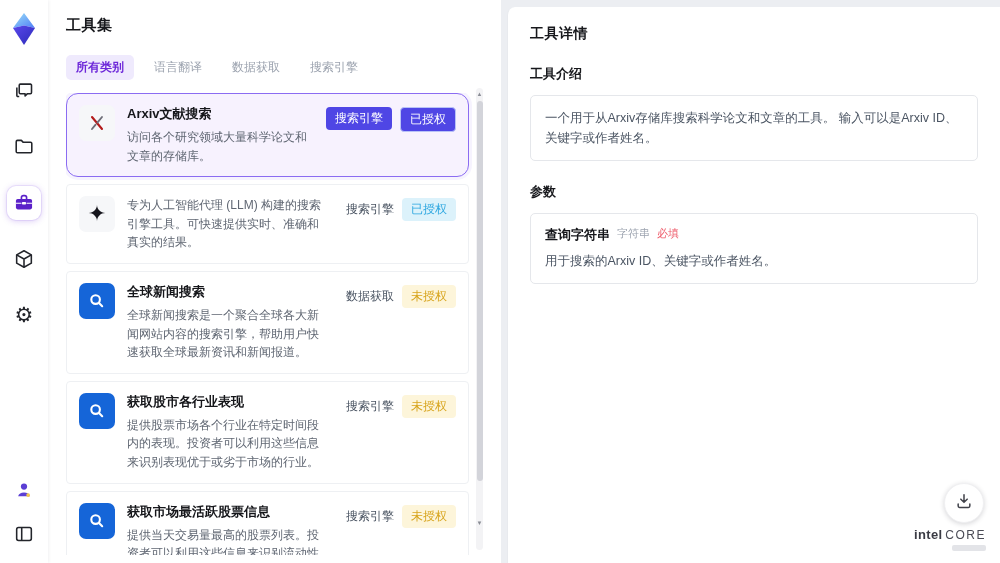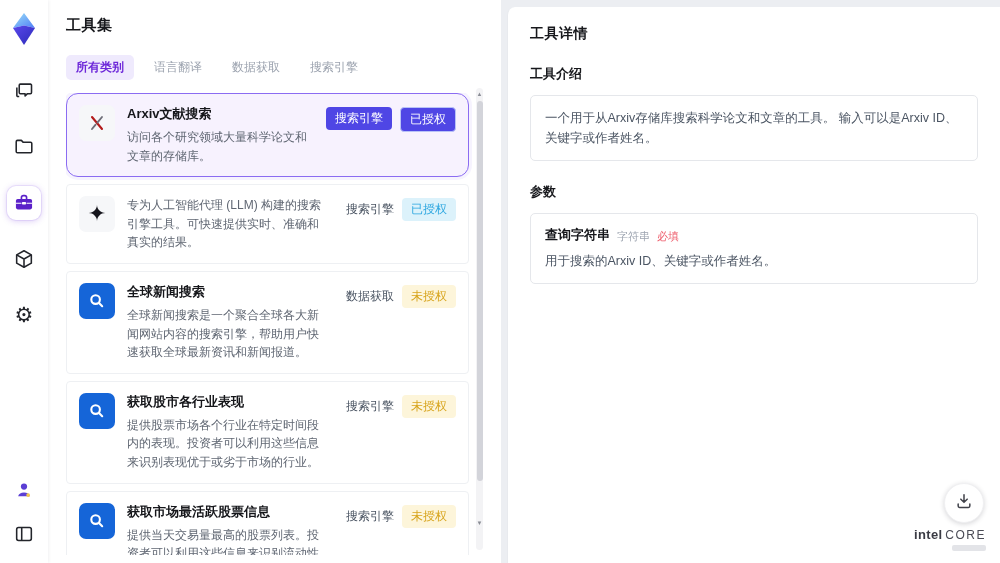--- a/index.html
+++ b/index.html
@@ -76,21 +76,21 @@
     position:absolute; left:507px; top:7px; width:493px; height:556px;
     background:#fff; border-radius:8px 0 0 0; padding:18px 22px; border-left:1px solid #e8eaee;
   }
   .details-title { font-size:14px; font-weight:bold; letter-spacing:.5px; }
   .section-heading { font-size:13px; font-weight:bold; margin-top:22px; margin-bottom:12px; }
   .info-box {
     border:1px solid #e5e7eb; border-radius:5px; padding:12px 14px;
     font-size:12.5px; color:#4b5563; line-height:1.6; background:#fff;
   }
   .param-box { border:1px solid #e5e7eb; border-radius:5px; padding:12px 14px; background:#fff; }
-  .param-head { display:flex; align-items:flex-end; gap:7px; margin-bottom:8px; }
+  .param-head { display:flex; align-items:flex-start; gap:7px; margin-bottom:8px; }
   .param-name { font-size:13px; font-weight:bold; color:#15161a; }
   .param-type { font-size:11px; color:#9ca3af; }
   .param-required { font-size:11px; color:#ee5d6c; }
   .param-desc { font-size:12.5px; color:#4b5563; line-height:1.5; }
 
   
   .fab {
     position:absolute; right:16px; bottom:40px; width:40px; height:40px; border-radius:50%;
     background:#fff; box-shadow:0 1px 5px rgba(20,20,40,.18); border:1px solid #f0f0f2;
     display:flex; align-items:center; justify-content:center; cursor:pointer; z-index:6;

